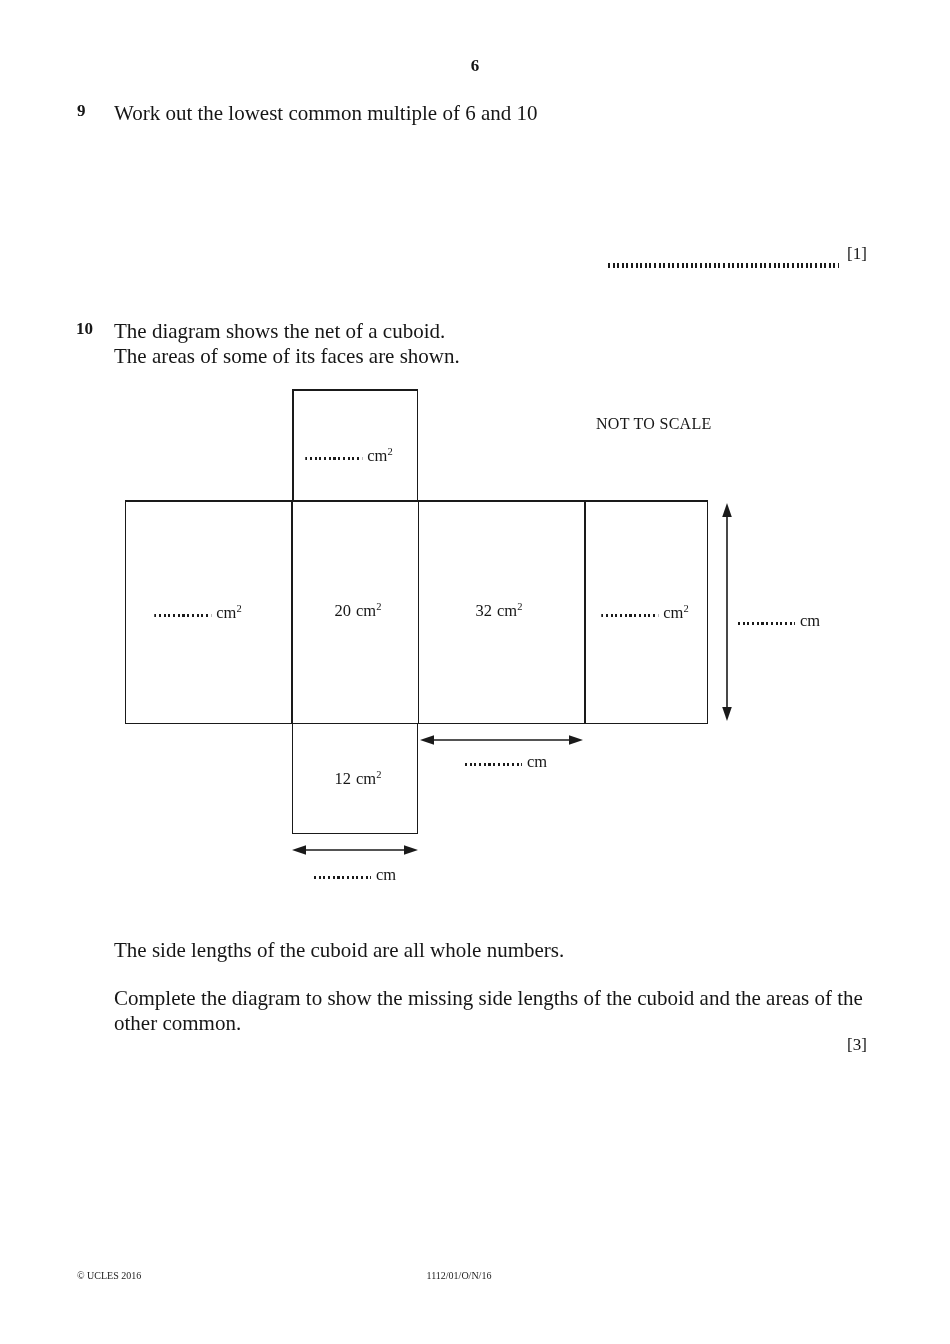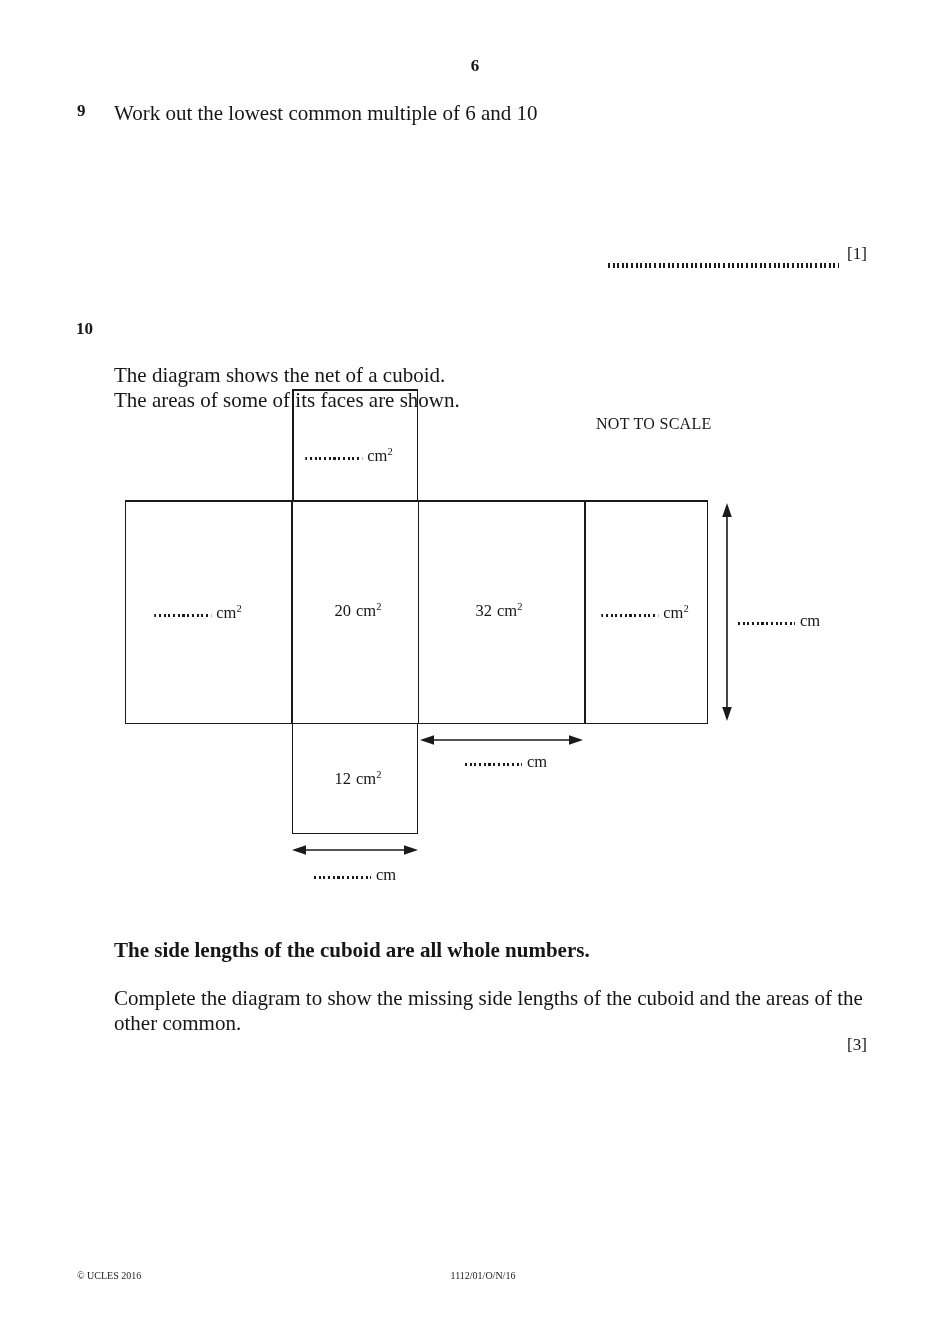--- a/index.html
+++ b/index.html
@@ -89,21 +89,21 @@
 
   <div class="abs page-num">6</div>
 
   <div class="abs q-num" style="left:77px; top:101px;">9</div>
   <div class="abs body-text" style="left:114px; top:101px;">Work out the lowest common multiple of 6 and 10</div>
 
   <div class="abs answer-dots"></div>
   <div class="abs marks" style="left:847px; top:244px;">[1]</div>
 
   <div class="abs q-num" style="left:76px; top:319px;">10</div>
-  <div class="abs body-text" style="left:114px; top:319px;margin-top:44px;">
+  <div class="abs body-text" style="left:114px; top:319px;">
     <div>The diagram shows the net of a cuboid.</div>
     <div>The areas of some of its faces are shown.</div>
   </div>
 
   <div class="abs scale-note" style="left:596px; top:415px;">NOT TO SCALE</div>
 
   <div class="rect top-face"></div>
   <div class="rect main-rect"></div>
   <div class="divider div-a"></div>
   <div class="divider div-b"></div>
@@ -155,23 +155,23 @@
   <div class="flabel" style="left:779px; top:621px;">
     <span class="dots"></span><span>cm</span>
   </div>
   <div class="flabel" style="left:506px; top:762px;">
     <span class="dots"></span><span>cm</span>
   </div>
   <div class="flabel" style="left:355px; top:875px;">
     <span class="dots"></span><span>cm</span>
   </div>
 
-  <div class="abs body-text" style="left:114px; top:938px;font-weight:bold;">The side lengths of the cuboid are all whole numbers.</div>
+  <div class="abs body-text" style="left:114px; top:938px;">The side lengths of the cuboid are all whole numbers.</div>
   <div class="abs body-text" style="left:114px; top:986px;">
     <div>Complete the diagram to show the missing side lengths of the cuboid and the areas of the</div>
     <div>other common.</div>
   </div>
   <div class="abs marks" style="left:847px; top:1035px;">[3]</div>
 
   <div class="abs footer-text" style="left:77px; top:1270px;">© UCLES 2016</div>
-  <div class="abs footer-text" style="left:0; top:1270px; width:918px; text-align:center;margin-left:24px;">1112/01/O/N/16</div>
+  <div class="abs footer-text" style="left:0; top:1270px; width:918px; text-align:center;">1112/01/O/N/16</div>
 
 </div>
 
 </body></html>

